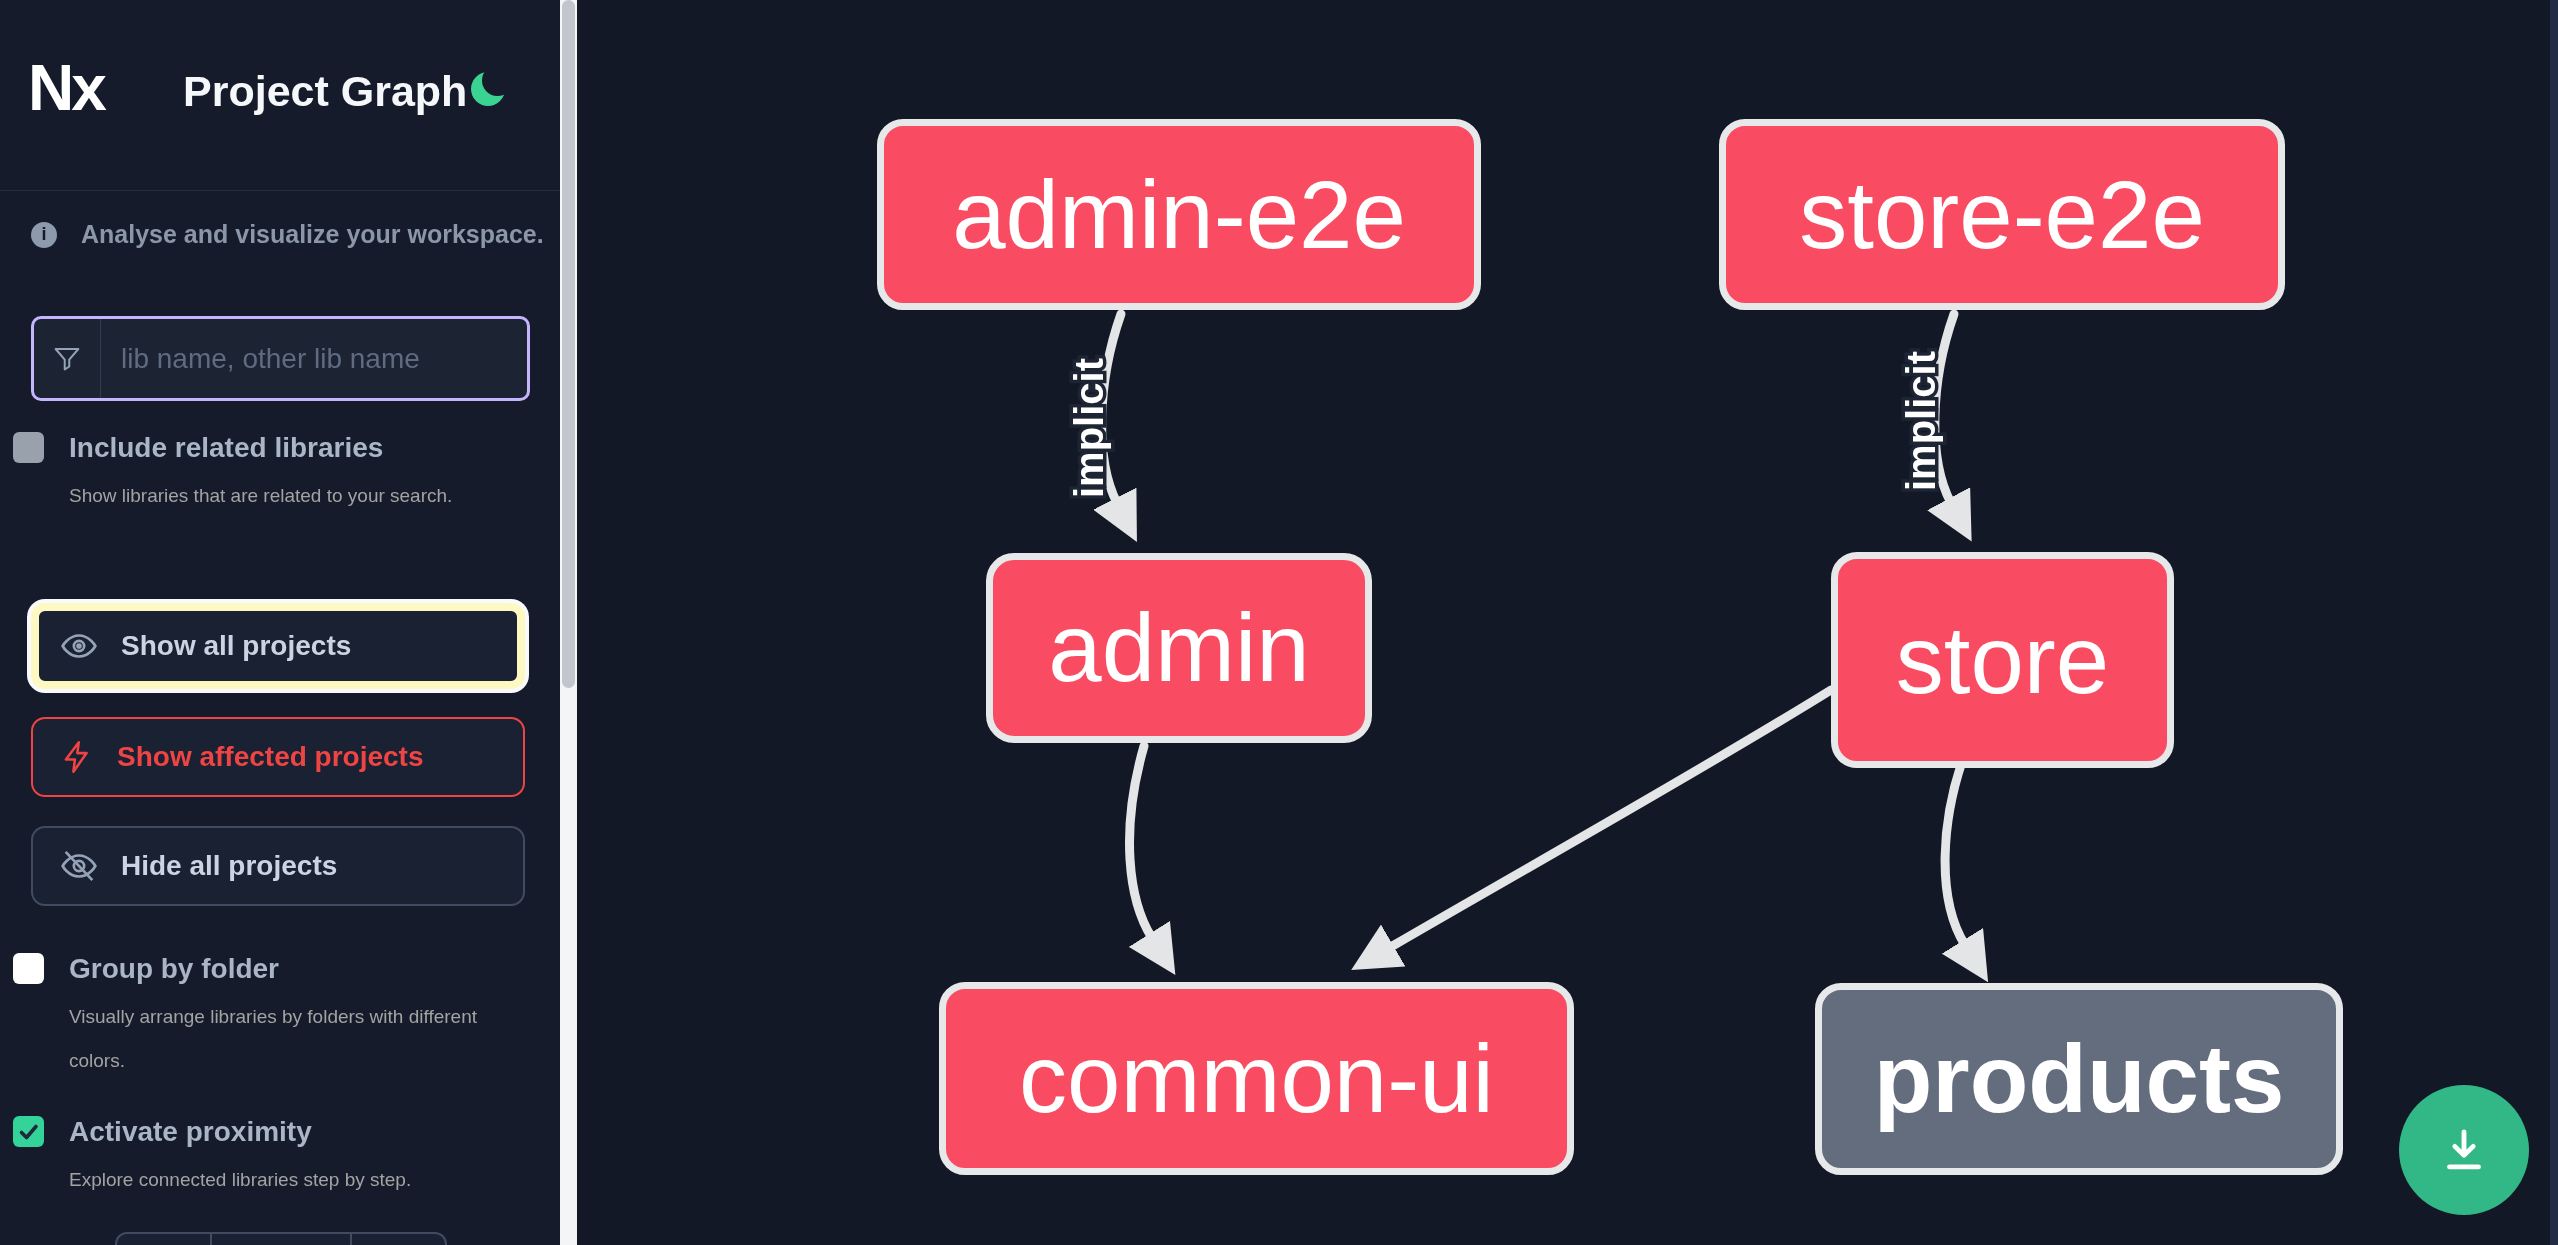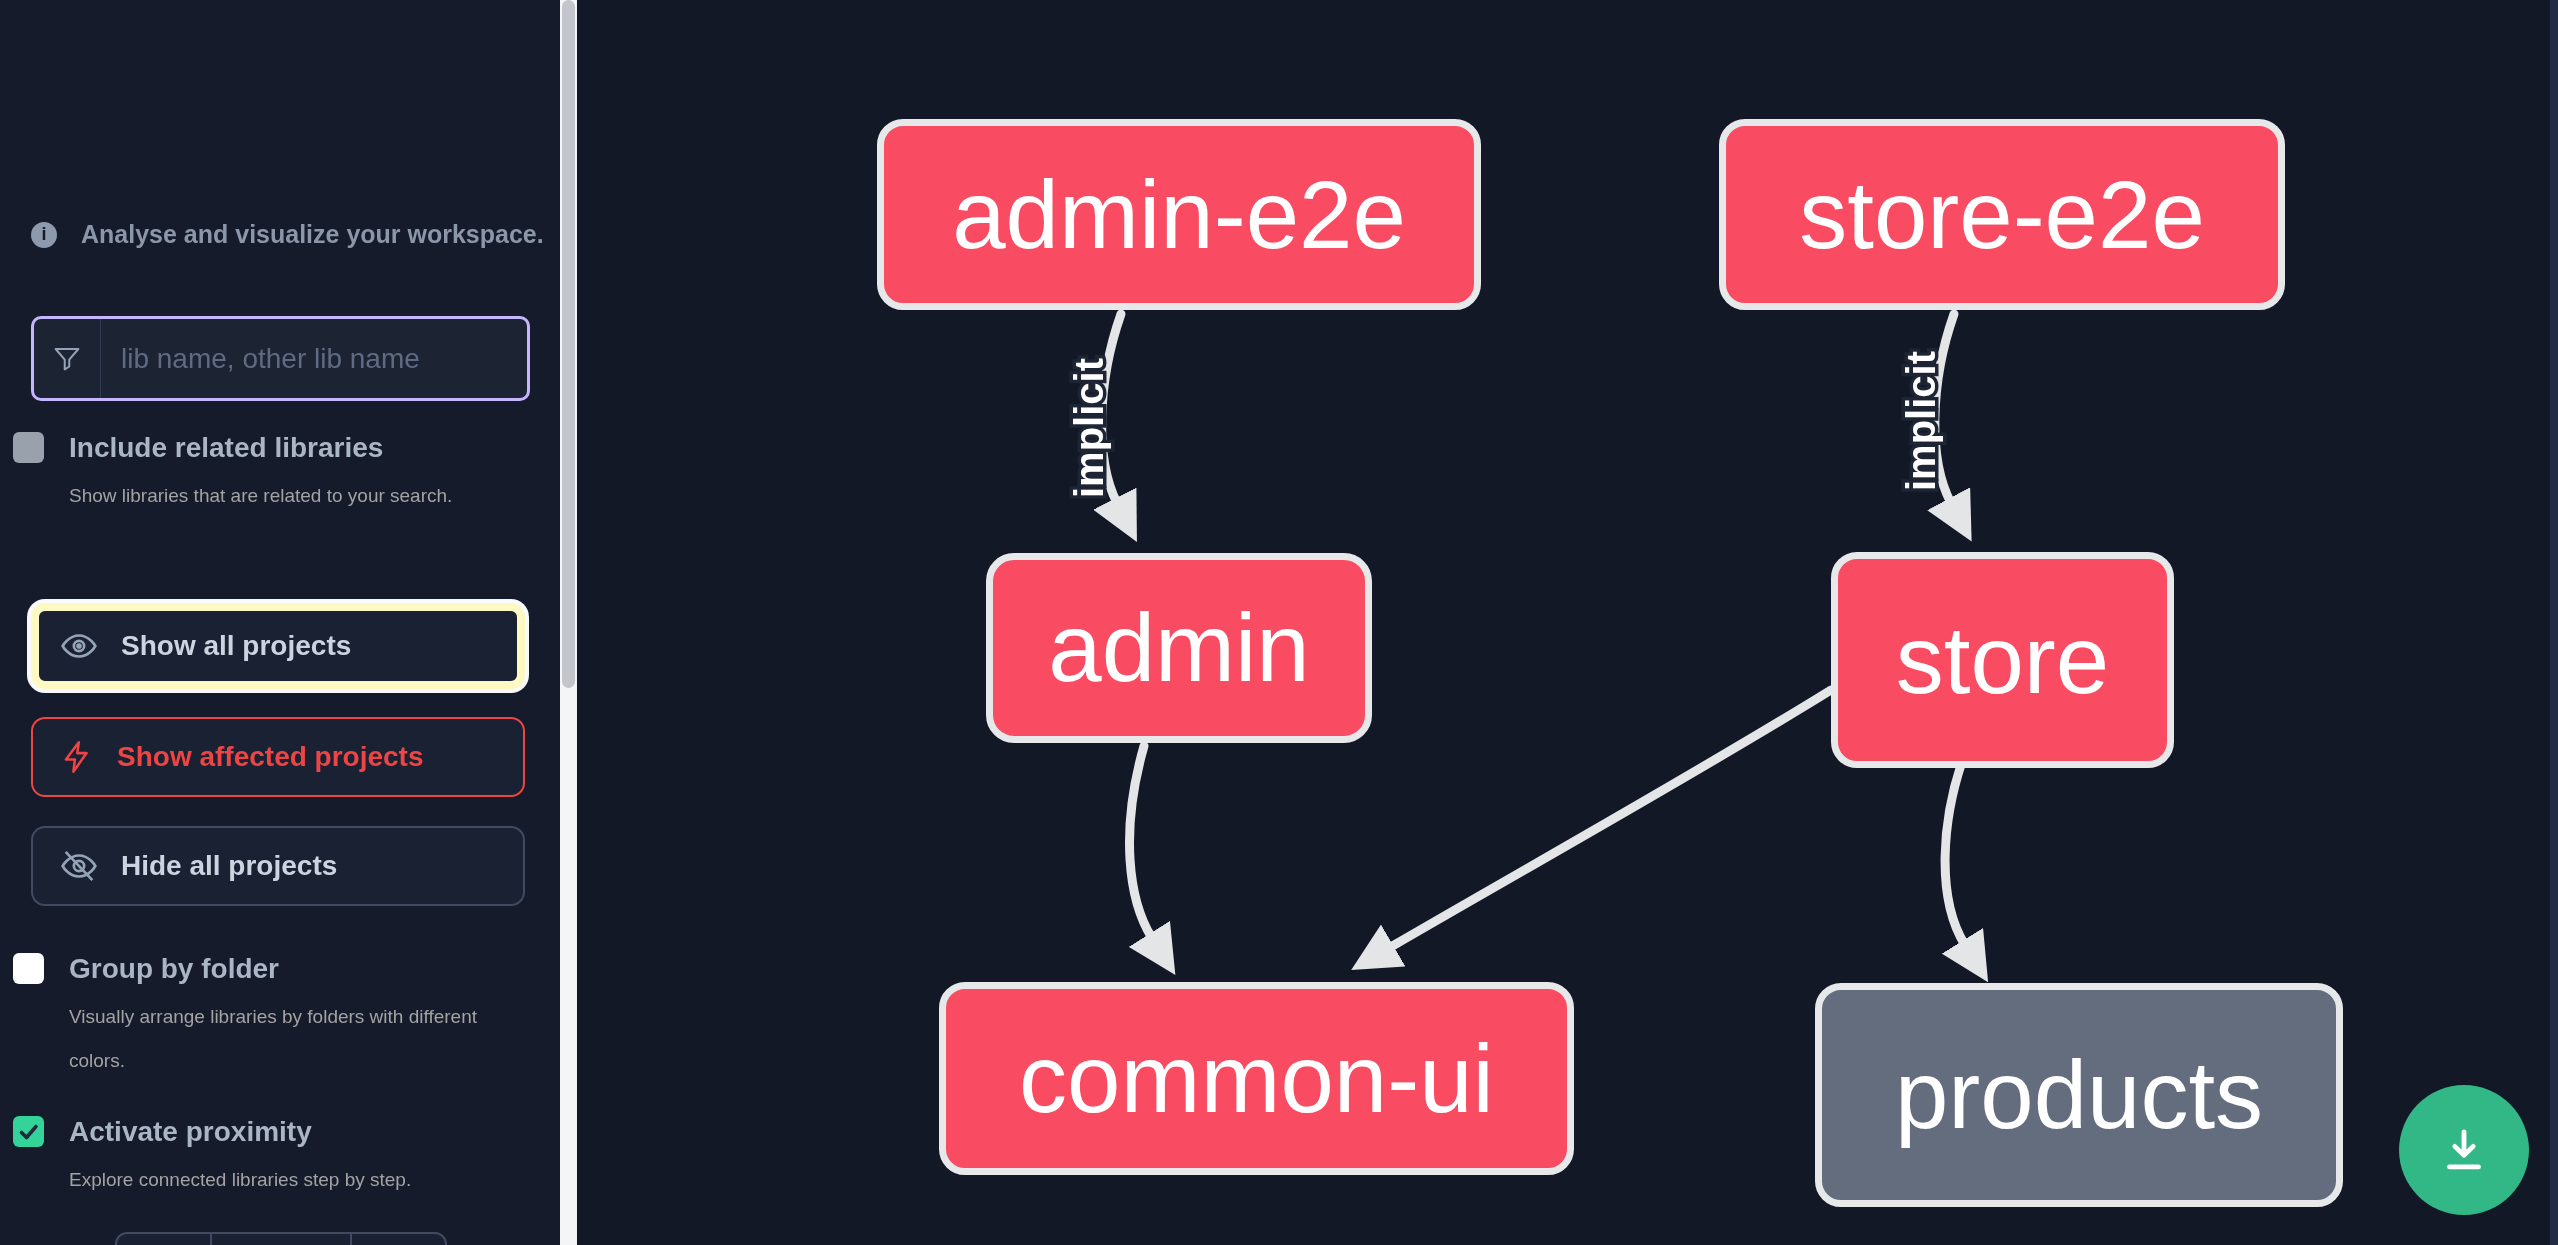--- a/index.html
+++ b/index.html
@@ -76,20 +76,27 @@
   .edges-svg{position:absolute;left:0;top:0;width:100%;height:100%;}
   .canvas-edge{position:absolute;right:0;top:0;width:8px;height:1245px;background:#222c42;}
 </style>
 </head>
 <body>
 
 <div class="app">
 
   <div class="sidebar">
 
+    <div class="side-header">
+      <div class="nx-logo">Nx</div>
+      <div class="app-title">Project Graph</div>
+      <button class="moon-btn">
+        <span class="moon"></span>
+      </button>
+    </div>
 
     <div class="tagline">
       <span class="info-icon">i</span>
       <span class="tagline-text">Analyse and visualize your workspace.</span>
     </div>
 
     <div class="search">
       <span class="search-icon-cell">
         <svg width="32" height="32" viewBox="0 0 24 24" fill="none" stroke="#94a3b8" stroke-width="1.5" stroke-linejoin="round">
           <path d="M3.5 4.5h17l-6.8 7.9v5.2l-3.4 2.3v-7.5L3.5 4.5z"></path>
@@ -175,21 +182,21 @@
         <text x="512" y="442" transform="rotate(-90 512 428)">implicit</text>
         <text x="1344" y="435" transform="rotate(-90 1344 421)">implicit</text>
       </g>
     </svg>
 
     <div class="node pink" style="left:300px;top:119px;width:604px;height:191px;">admin-e2e</div>
     <div class="node pink" style="left:1142px;top:119px;width:566px;height:191px;">store-e2e</div>
     <div class="node pink" style="left:409px;top:553px;width:386px;height:190px;border-radius:28px;">admin</div>
     <div class="node pink" style="left:1254px;top:552px;width:343px;height:216px;">store</div>
     <div class="node pink" style="left:362px;top:982px;width:635px;height:193px;">common-ui</div>
-    <div class="node gray" style="left:1238px;top:983px;width:528px;height:224px;">products</div>
+    <div class="node gray" style="left:1238px;top:983px;width:528px;height:192px;font-weight:bold;">products</div>
 
     <button class="fab" style="left:1822px;top:1085px;">
       <svg width="58" height="58" viewBox="0 0 24 24" fill="none" stroke="#ffffff" stroke-width="2" stroke-linecap="round" stroke-linejoin="round">
         <path d="M12 4.5v9.5"></path>
         <path d="M8.2 10.5 12 14.2l3.8-3.7"></path>
         <path d="M6 19h12"></path>
       </svg>
     </button>
 
     <div class="canvas-edge"></div>

